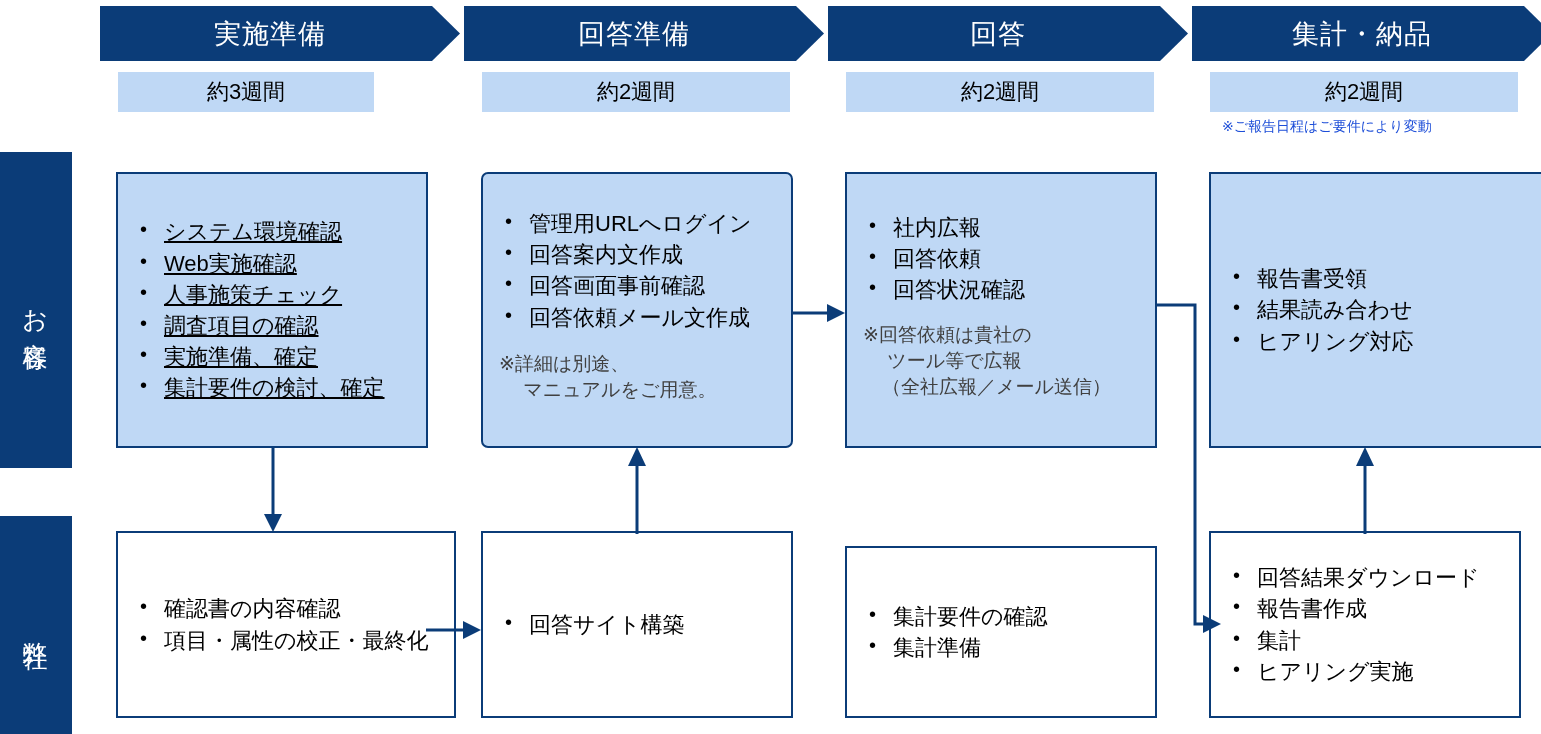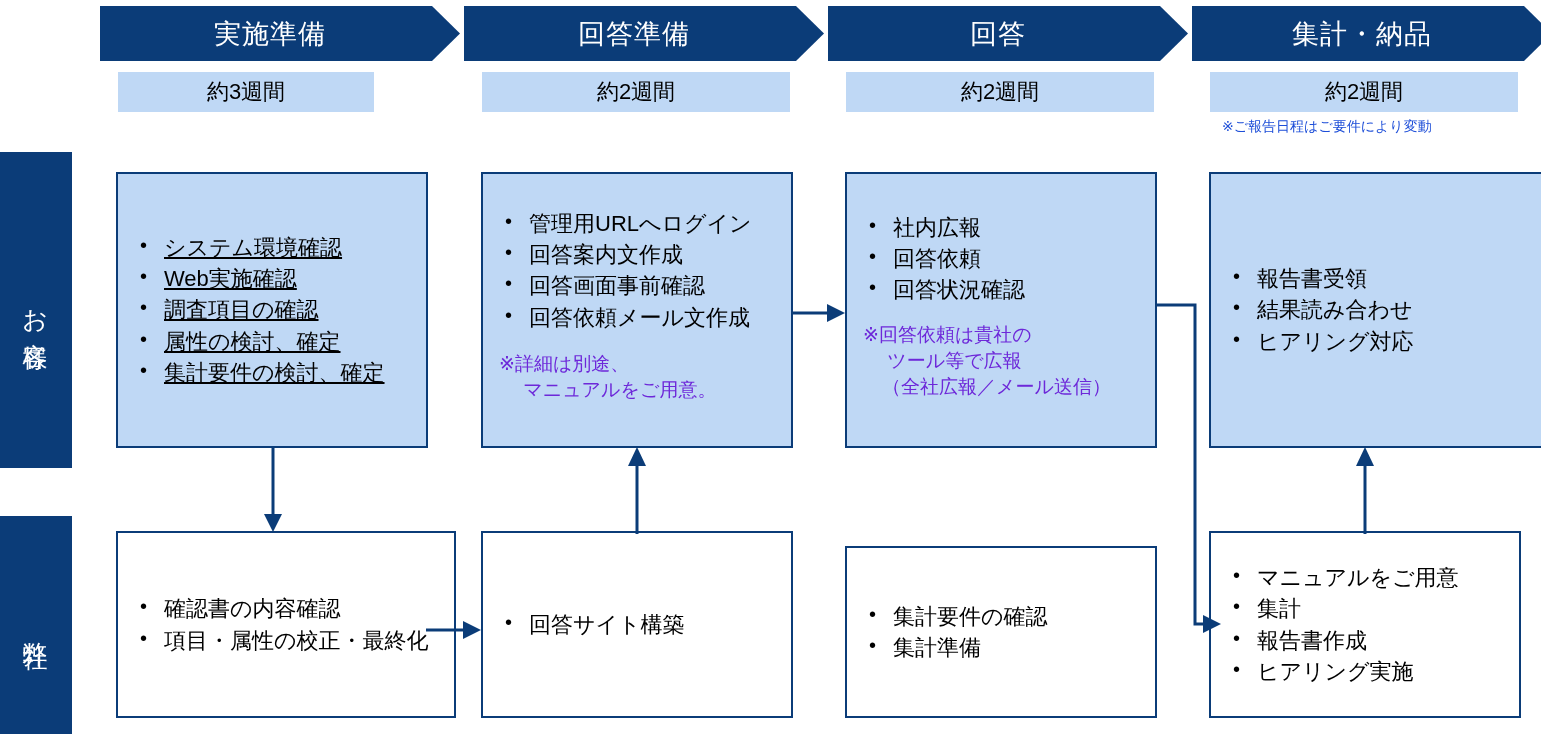--- a/index.html
+++ b/index.html
@@ -56,21 +56,21 @@
   ul.bullets{list-style:none;margin:0;padding:0;}
   ul.bullets li{
     position:relative;padding-left:30px;
     font-size:22px;line-height:1.42;color:#000;
   }
   ul.bullets li::before{
     content:"•";position:absolute;left:6px;top:-1px;font-size:20px;
   }
   .note{
     margin-top:18px;font-size:19px;line-height:1.38;
-    white-space:pre-line;color:#6d28d9;
+    white-space:pre-line;color:#404040;
   }
   .note.tight{margin-top:16px;}
 
   
   .conn{position:absolute;}
   .conn svg{display:block;overflow:visible;}
 </style>
 </head>
 <body>
 
@@ -100,27 +100,28 @@
     <span>お客様</span>
   </div>
   <div class="lane" style="top:516px;height:218px;">
     <span>弊社</span>
   </div>
 
   <div class="box filled" style="left:116px;top:172px;width:312px;height:276px;text-decoration:underline;">
     <ul class="bullets">
       <li>システム環境確認</li>
       <li>Web実施確認</li>
+      <li>人事施策チェック</li>
       <li>調査項目の確認</li>
-      <li>属性の検討、確定</li>
+      <li>実施準備、確定</li>
       <li>集計要件の検討、確定</li>
     </ul>
   </div>
 
-  <div class="box filled top-align" style="left:481px;top:172px;width:312px;height:276px;">
+  <div class="box filled top-align" style="left:481px;top:172px;width:312px;height:276px;border-radius:7px;">
     <ul class="bullets">
       <li>管理用URLへログイン</li>
       <li>回答案内文作成</li>
       <li>回答画面事前確認</li>
       <li>回答依頼メール文作成</li>
     </ul>
     <div class="note">※詳細は別途、
 　 マニュアルをご用意。</div>
   </div>
 
@@ -158,23 +159,23 @@
 
   <div class="box plain" style="left:845px;top:546px;width:312px;height:172px;">
     <ul class="bullets">
       <li>集計要件の確認</li>
       <li>集計準備</li>
     </ul>
   </div>
 
   <div class="box plain" style="left:1209px;top:531px;width:312px;height:187px;">
     <ul class="bullets">
-      <li>マニュアルをご用意</li>
+      <li>回答結果ダウンロード</li>
+      <li>報告書作成</li>
       <li>集計</li>
-      <li>報告書作成</li>
       <li>ヒアリング実施</li>
     </ul>
   </div>
 
   <div class="conn" style="left:256px;top:446px;width:34px;height:90px;">
     <svg width="34" height="90" viewBox="0 0 34 90">
       <line x1="17" y1="0" x2="17" y2="74" stroke="#0b3c78" stroke-width="3"></line>
       <polygon points="17,86 8,68 26,68" fill="#0b3c78"></polygon>
     </svg>
   </div>

